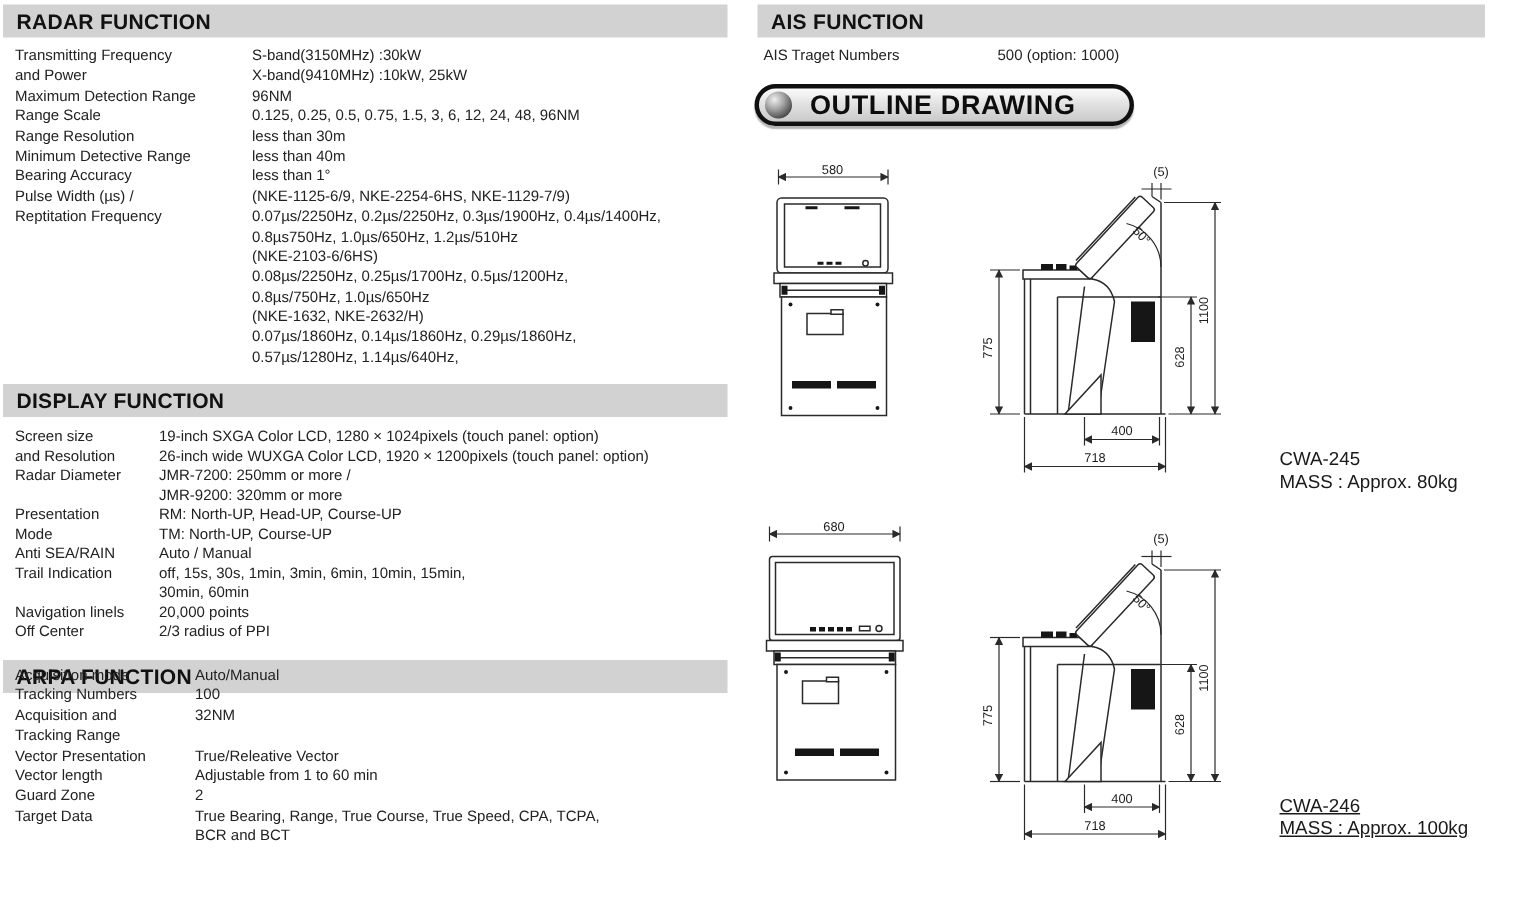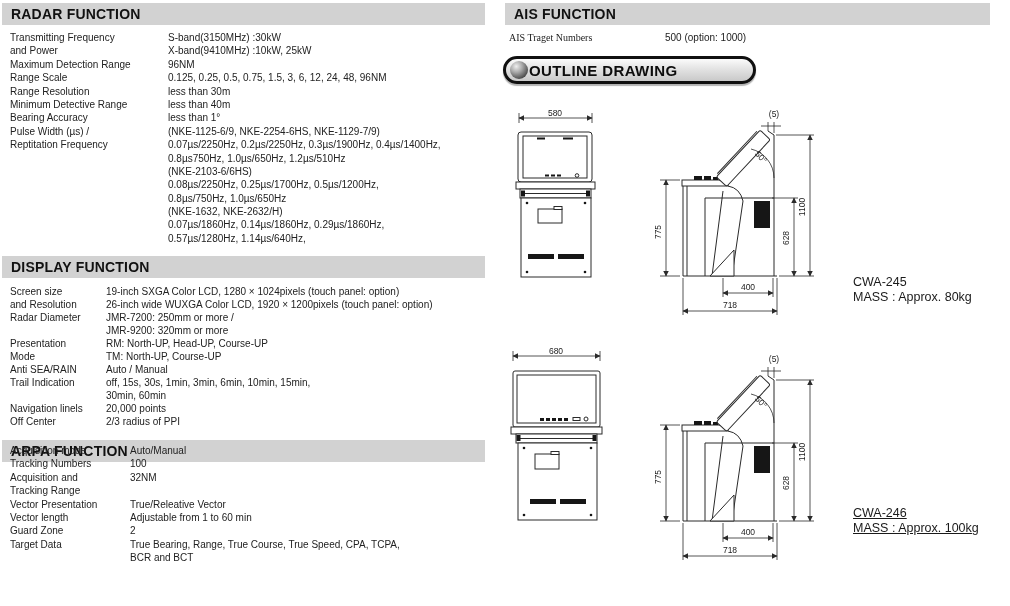--- a/index.html
+++ b/index.html
@@ -19,41 +19,41 @@
   
   .sec { position:absolute; left:10px; font-size:10px; color:#222; }
   .spec-row { display:flex; }
   .spec-label { flex:none; }
   .spec-value { flex:1; }
   .spec-line { height:13.4px; line-height:13.4px; white-space:nowrap; }
   .sec-radar   .spec-label { width:158px; }
   .sec-display .spec-label { width:96px; }
   .sec-display .spec-line  { height:13px; line-height:13px; }
   .sec-arpa    .spec-label { width:120px; }
-  .sec-ais     .spec-label { width:156px;font-family:Liberation Serif, serif; }
+  .sec-ais     .spec-label { width:156px; }
 
   
   .pill { position:absolute; left:0; top:56px; width:253px; height:28px;
     border:3px solid #101010; border-radius:15px;
     background:linear-gradient(180deg,#fbfbfb 0%,#e3e3e3 45%,#c9c9c9 100%);
     display:flex; align-items:center; box-shadow:0 2px 1px rgba(0,0,0,0.30); }
   .pill-ball { width:18px; height:18px; border-radius:50%; margin-left:4px; flex:none;
     background:radial-gradient(circle at 35% 30%, #efefef 0%, #a9a9a9 35%, #4c4c4c 75%, #1c1c1c 100%); }
-  .pill-title { font-size:15px; font-weight:bold; color:#0d0d0d; letter-spacing:0.4px;
-    margin-left:1px; white-space:nowrap; }
+  .pill-title { font-size:18px; font-weight:bold; color:#0d0d0d; letter-spacing:0.4px;
+    margin-left:12px; white-space:nowrap; }
 
   
   .drawing { position:absolute; left:0; width:507px; }
   .drawing-1 { top:105px; height:241px; }
   .drawing-2 { top:346px; height:258px; }
   .front-svg-1 { position:absolute; left:4px;  top:5px; width:95px;  height:172px; }
   .side-svg-1  { position:absolute; left:147px; top:0;  width:168px; height:228px; }
   .front-svg-2 { position:absolute; left:2px;  top:2px; width:100px; height:178px; }
   .side-svg-2  { position:absolute; left:147px; top:4px; width:168px; height:228px; }
-  .model-label { position:absolute; left:350px; font-size:12.5px; line-height:15px; color:#1a1a1a; }
+  .model-label { position:absolute; left:350px; font-size:12.5px; line-height:15px; color:#1a1a1a;margin-top:24px; }
   .model-1 { top:170px; } .model-2 { top:160px;text-decoration:underline; }
 
   svg text { font-family:"Liberation Sans", sans-serif; font-size:8.5px; fill:#1c1c1c; }
   svg .dim  { stroke:#2a2a2a; stroke-width:0.8; fill:none; }
   svg .ln   { stroke:#2a2a2a; stroke-width:1;   fill:none; }
   svg .lnw  { stroke:#2a2a2a; stroke-width:1;   fill:#ffffff; }
   svg .blk  { fill:#161616; stroke:none; }
 </style>
 </head>
 <body>

